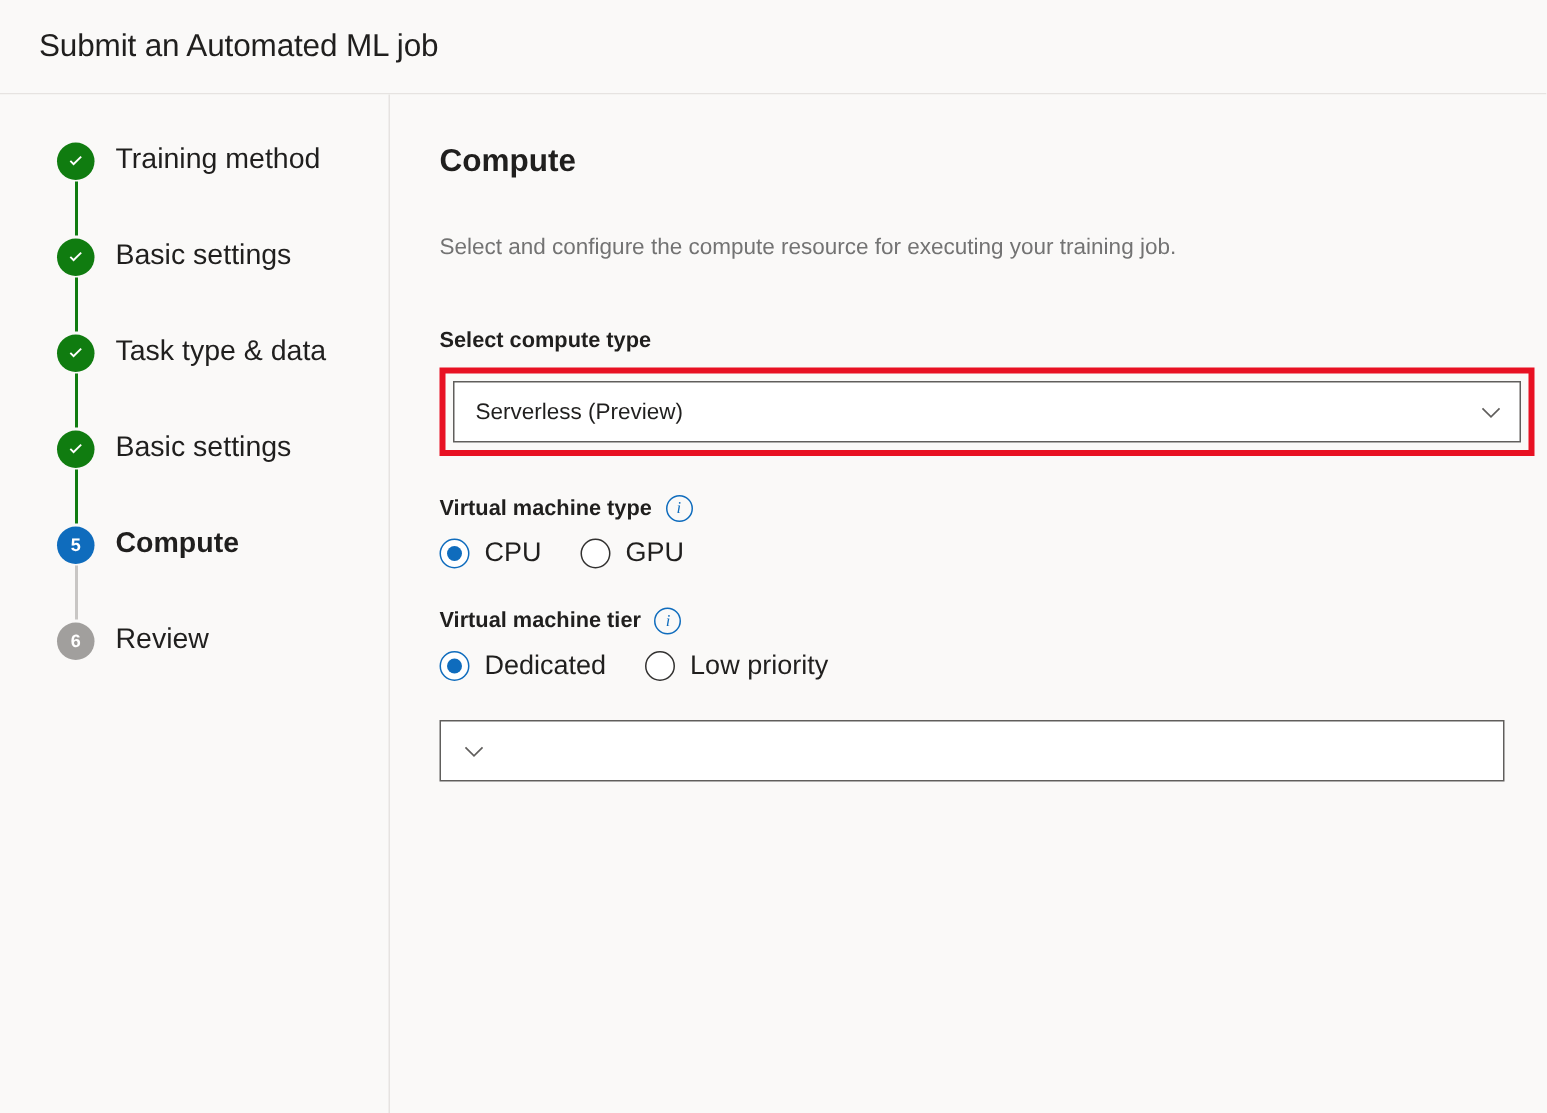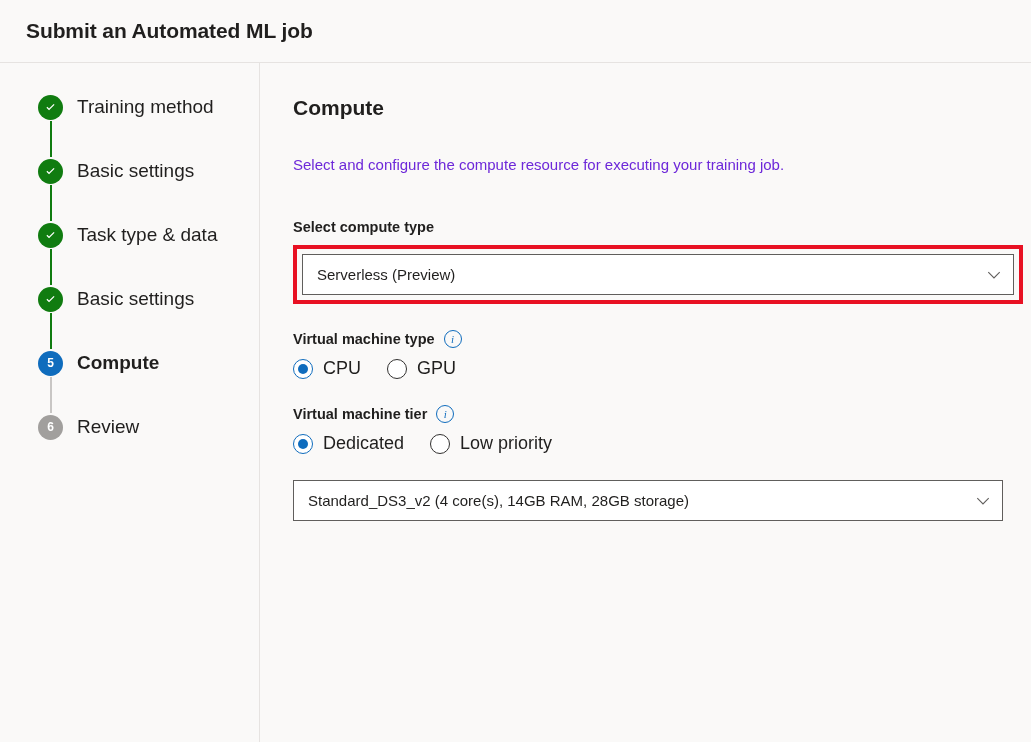--- a/index.html
+++ b/index.html
@@ -21,21 +21,21 @@
   .app-header {
     height: 63px;
     background: #faf9f8;
     border-bottom: 1px solid #e6e3e1;
     display: flex;
     align-items: center;
     padding-left: 26px;
   }
   .app-title {
     font-size: 21px;
-    font-weight: bold;
+    font-weight: normal;
     color: #201f1e;
     letter-spacing: -0.1px;
   }
 
   
   .body-split {
     display: flex;
     height: 679px;
   }
 
@@ -107,21 +107,21 @@
     overflow: hidden;
   }
   .page-title {
     font-size: 21px;
     font-weight: bold;
     margin: 0 0 36px 0;
     color: #201f1e;
   }
   .page-desc {
     font-size: 15px;
-    color: #6d28d9;
+    color: #737373;
     margin: 0 0 46px 0;
   }
 
   .field-label {
     font-size: 14.5px;
     font-weight: bold;
     color: #201f1e;
     margin-bottom: 10px;
     display: flex;
     align-items: center;
@@ -345,21 +345,20 @@
         </div>
         <div class="radio-opt">
           <span class="radio-circle"></span>
           <span class="radio-text">Low priority</span>
         </div>
       </div>
     </div>
 
     <div class="group">
       <div class="select-box">
-        <span class="select-value">Standard_DS3_v2 (4 core(s), 14GB RAM, 28GB storage)</span>
         <svg class="chevron" viewBox="0 0 16 16">
           <path d="M2.3 5.2 8 10.9l5.7-5.7" fill="none" stroke="#605e5c" stroke-width="1.1"></path>
         </svg>
       </div>
     </div>
 
     <div class="spacer-22"></div>
 
 
   </div>

